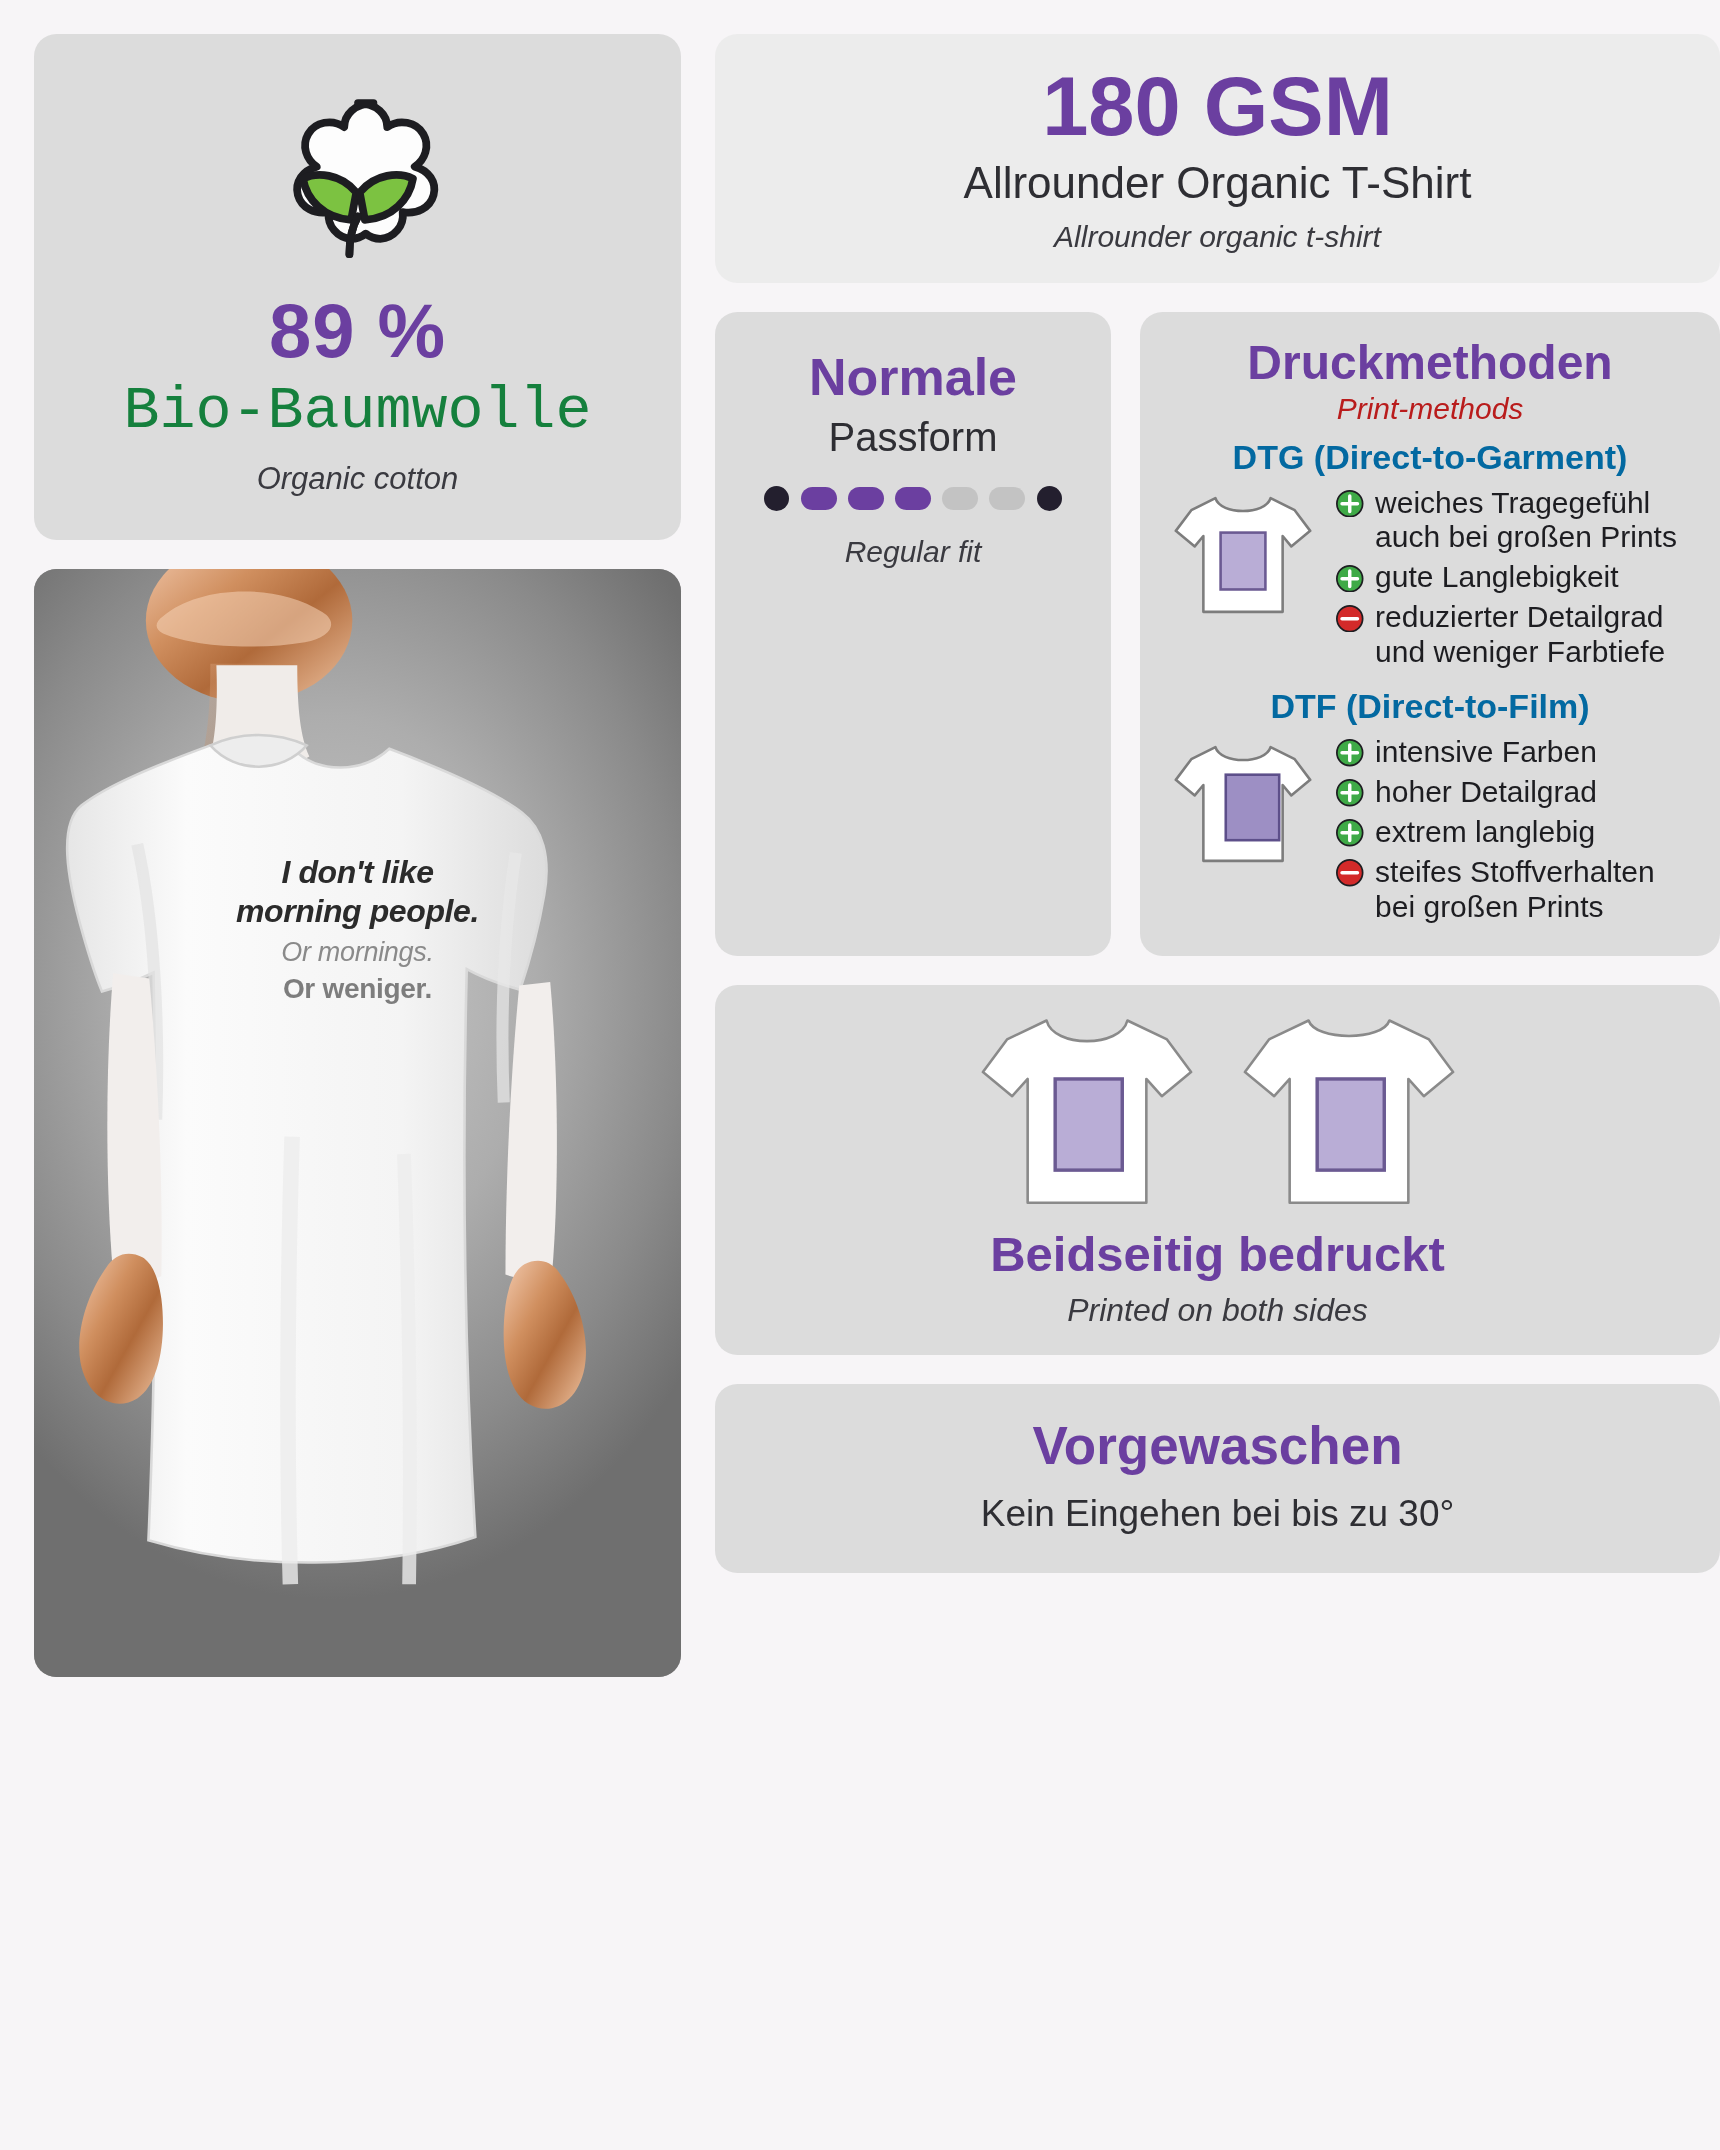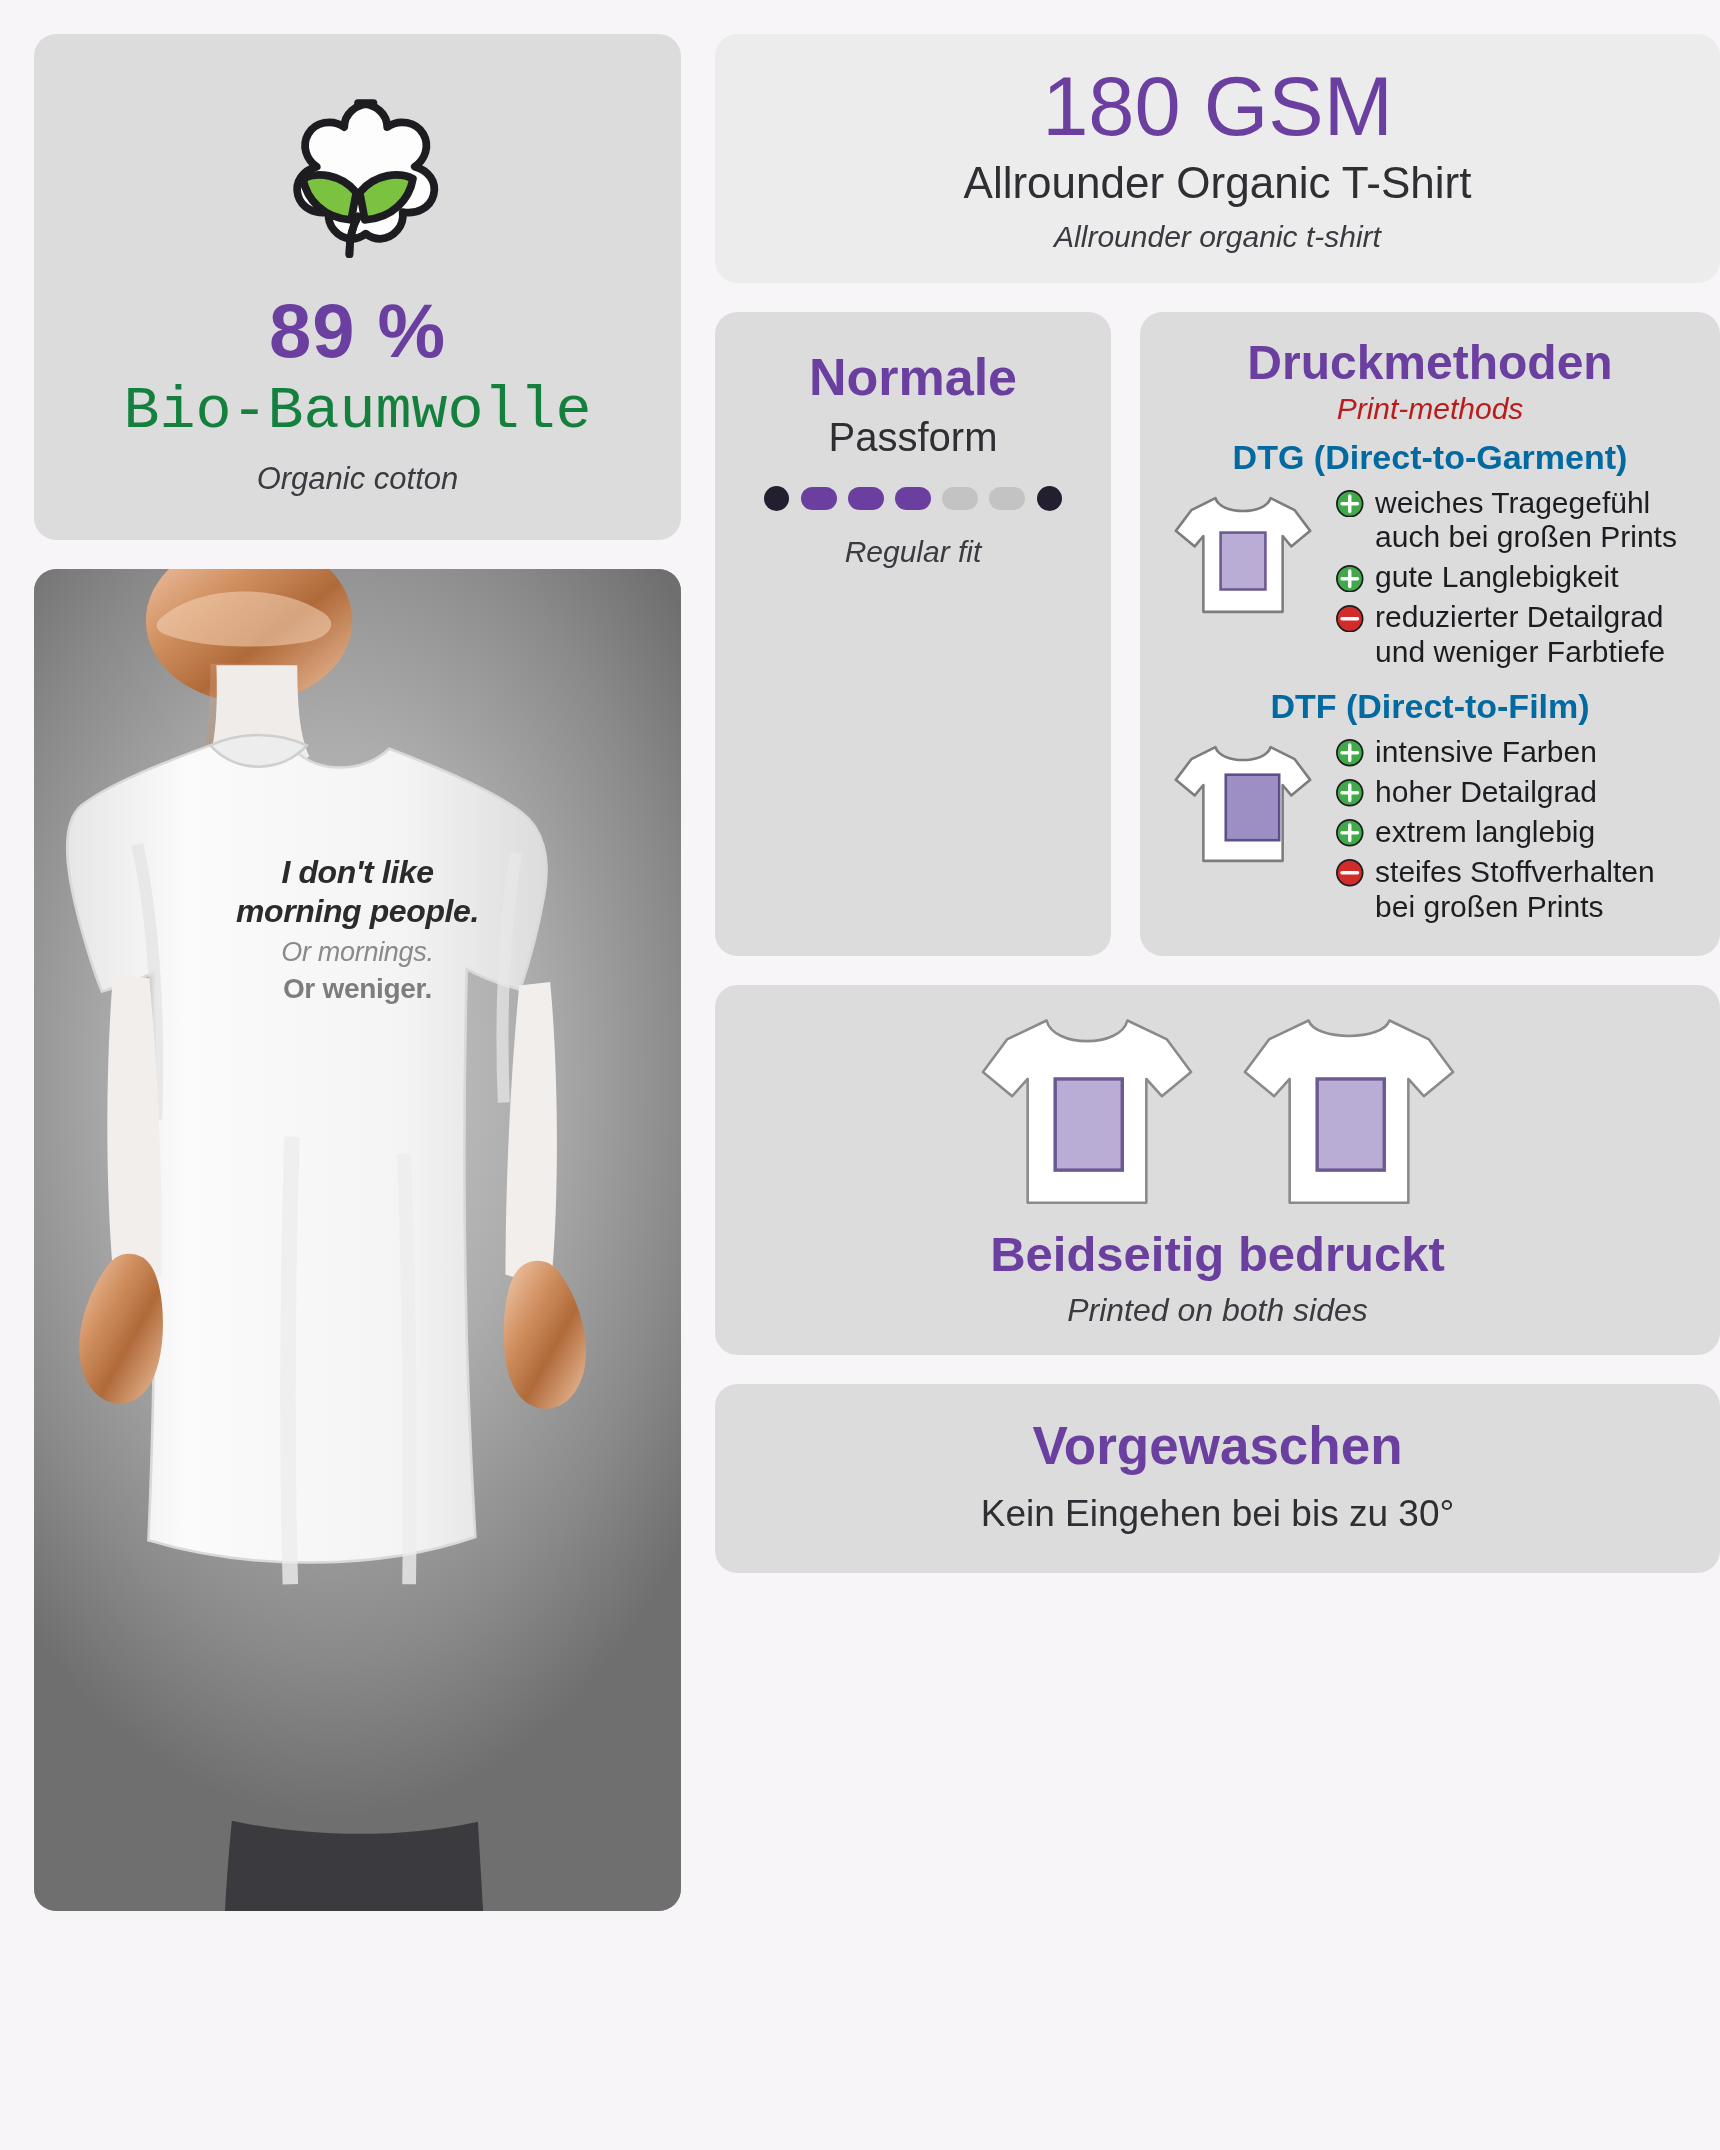--- a/index.html
+++ b/index.html
@@ -53,21 +53,21 @@
     font-style: italic;
     color: #3a3a40;
     margin-top: 17px;
   }
 
   
   .photo-card {
     border-radius: 22.4px;
     overflow: hidden;
     position: relative;
-    height: 1342px;
+    height: 1108px;
     background: #8f8f8f;
   }
   .photo-bg {
     position: absolute; inset: 0;
     background:
       radial-gradient(ellipse 70% 55% at 46% 38%, #c9c9c9 0%, #adadad 45%, #8a8a8a 78%, #6f6f6f 100%);
   }
   .mannequin { position: absolute; inset: 0; }
 
   .print-text {
@@ -85,21 +85,21 @@
 
   
   .gsm-card {
     background: #ececec;
     border-radius: 22.4px;
     padding: 31px 26px 29px;
     text-align: center;
   }
   .gsm-title {
     font-size: 83px;
-    font-weight: normal;
+    font-weight: bold;
     color: #6b3fa0;
     line-height: 1.02;
     letter-spacing: 0px;
   }
   .gsm-sub { font-size: 44px; color: #2e2e33; margin-top: 8.6px; }
   .gsm-sub2 { font-size: 30px; font-style: italic; color: #3a3a40; margin-top: 12px; }
 
   
   .mid-row { display: grid; grid-template-columns: 396px auto; gap: 29px; border-radius: 15px; }
 

